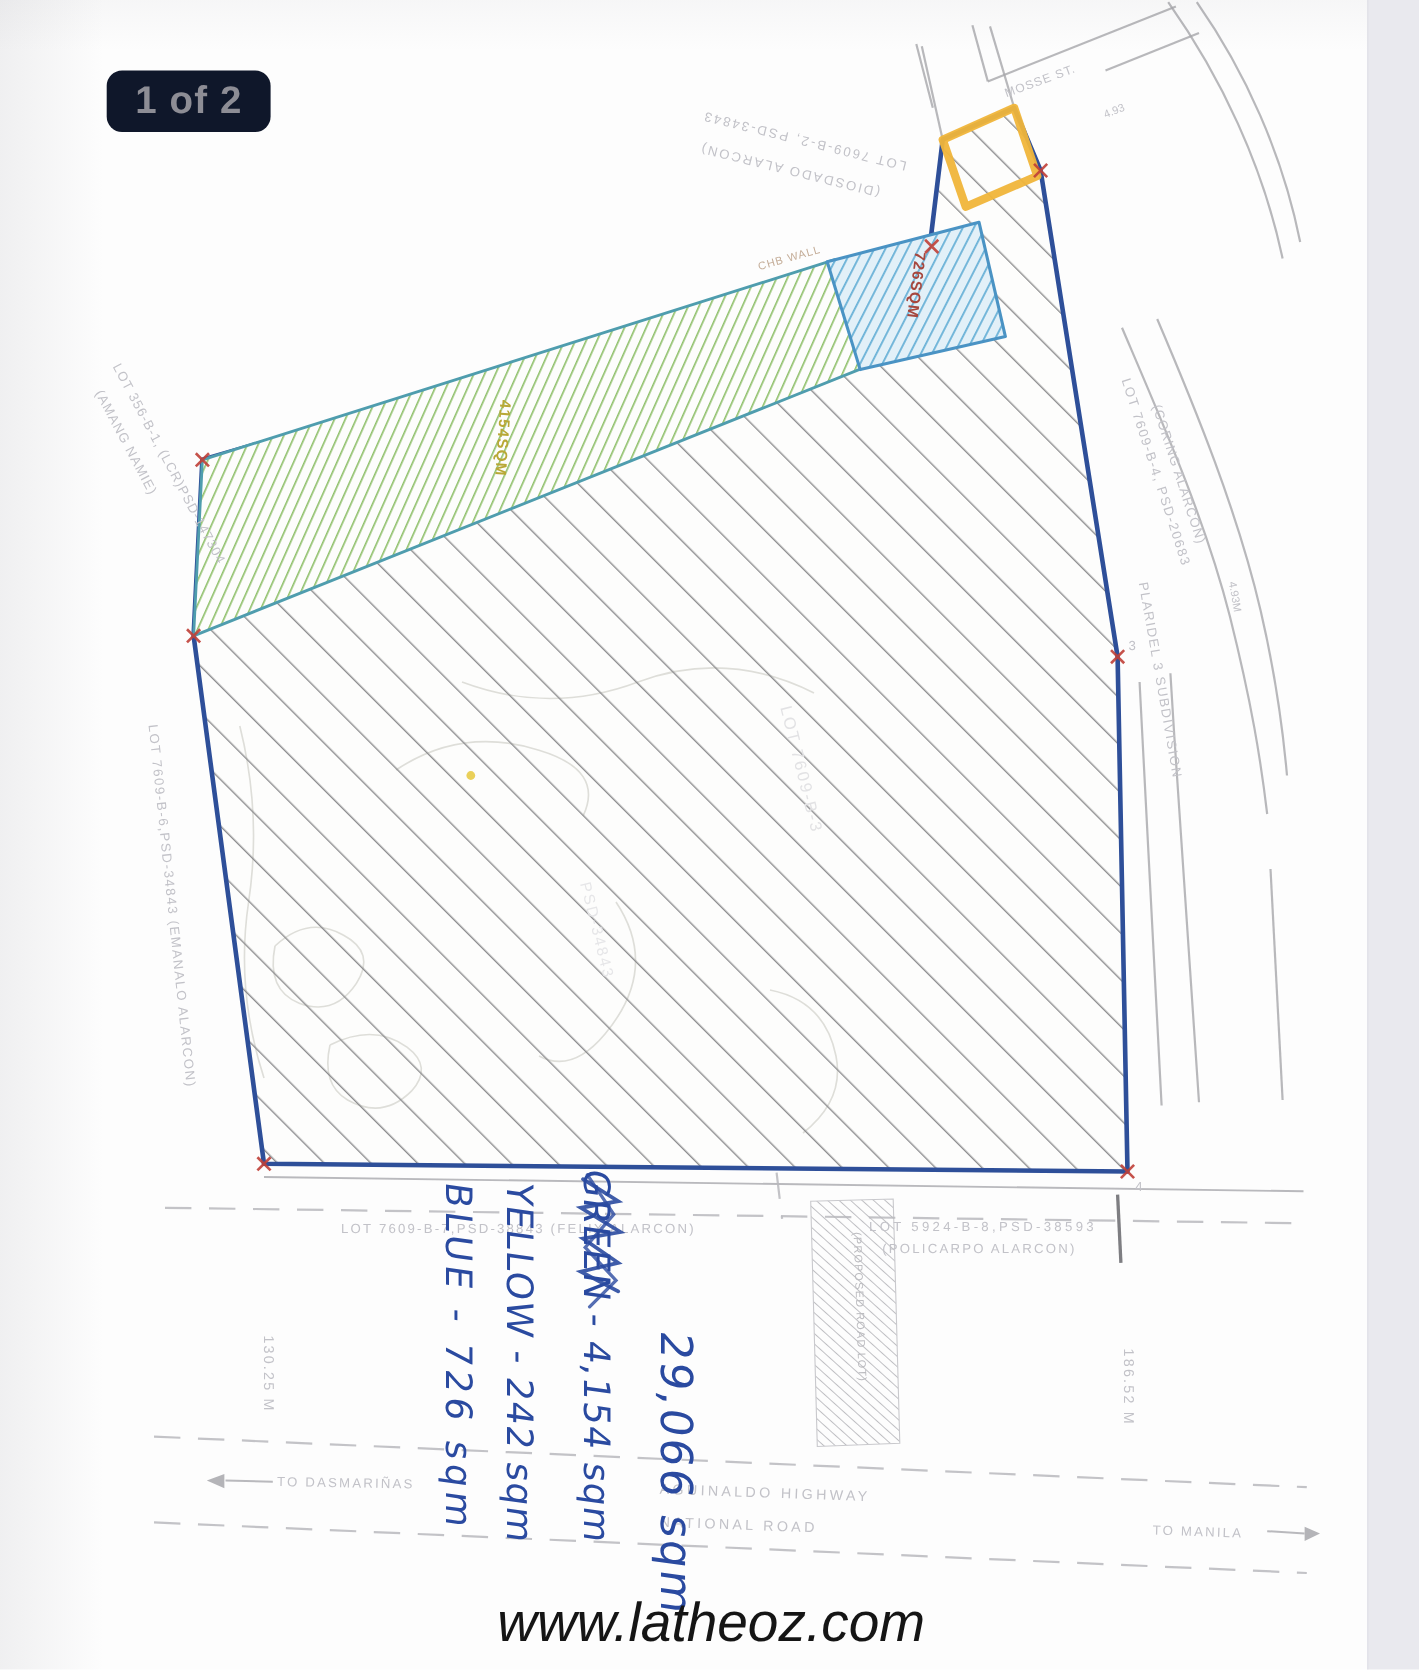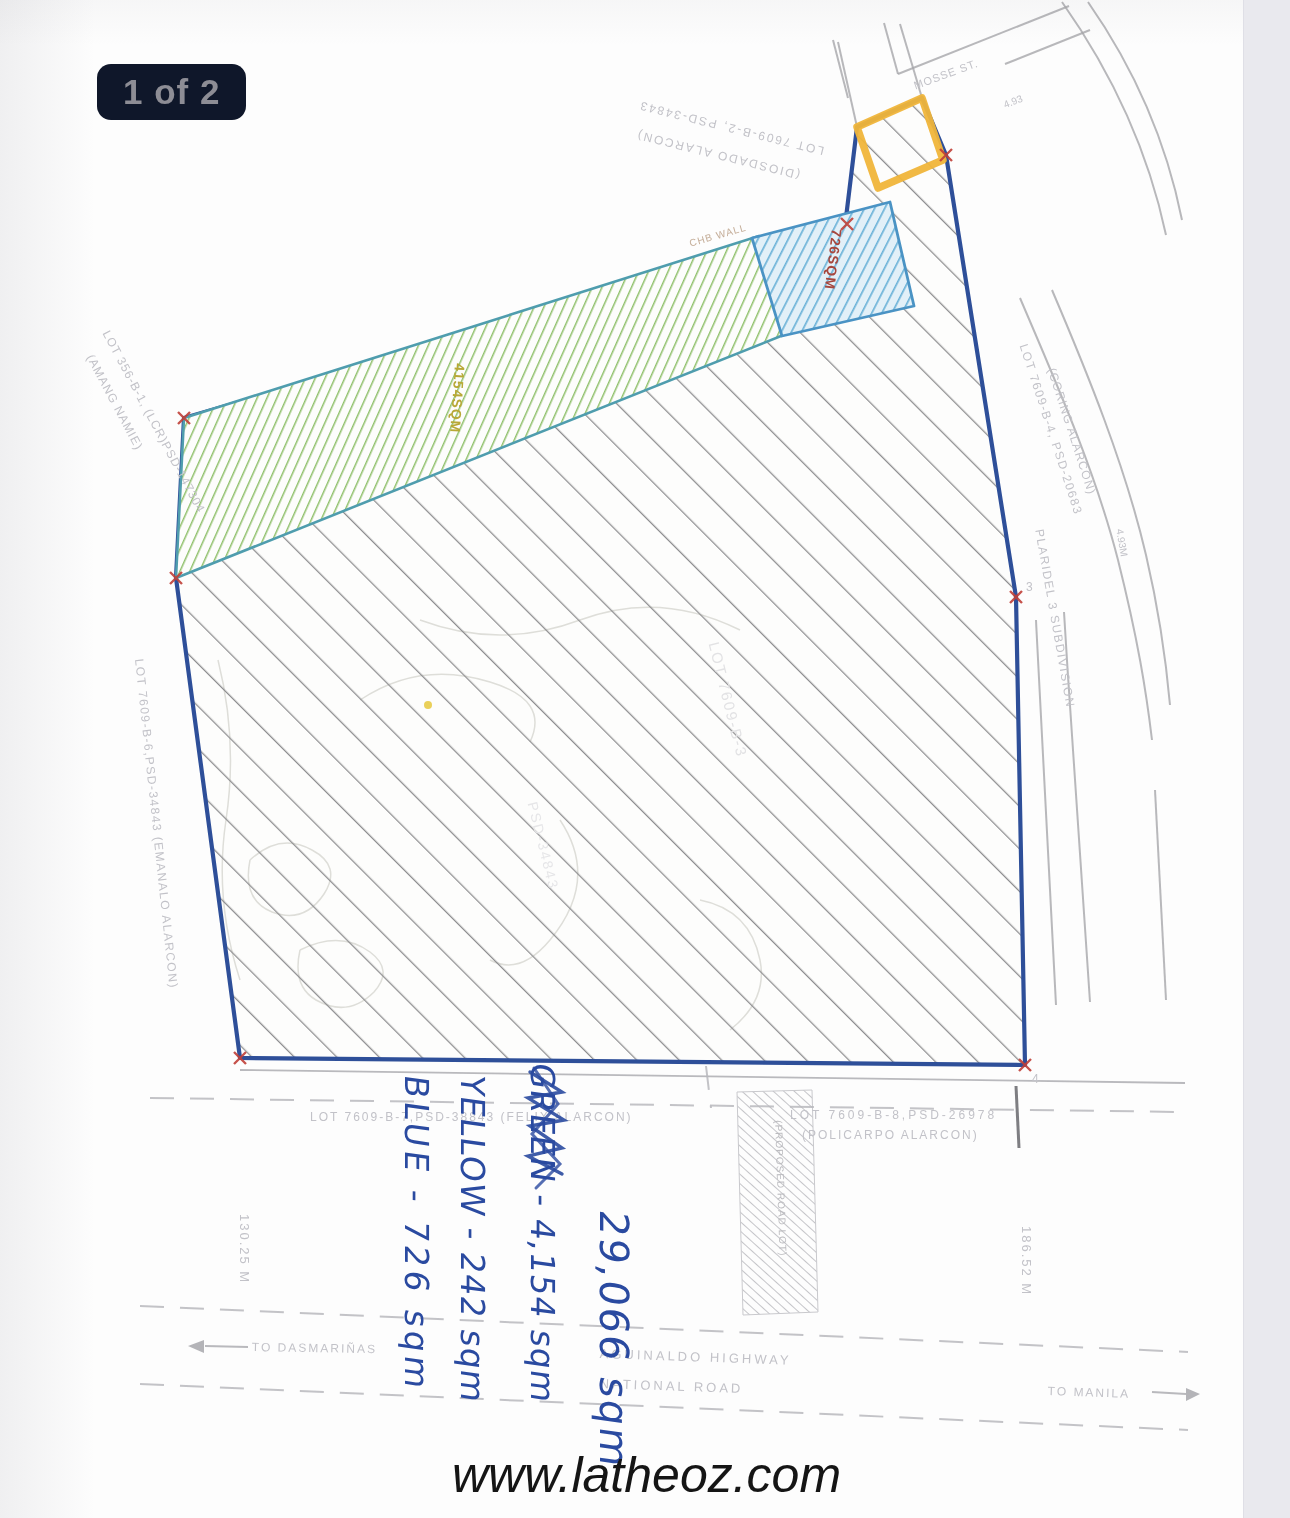--- a/index.html
+++ b/index.html
@@ -142,21 +142,21 @@
       <span class="plan-label" style="left: 1030px; top: 342px; font-size: 12px; transform: rotate(72deg); letter-spacing: 1.5px;">LOT 7609-B-4, PSD-20683</span>
       <span class="plan-label" style="left: 1058px; top: 366px; font-size: 12px; transform: rotate(72deg); letter-spacing: 1px;">(CORING ALARCON)</span>
       <span class="plan-label" style="left: 1046px; top: 528px; font-size: 12px; transform: rotate(80deg); letter-spacing: 1.5px;">PLARIDEL 3 SUBDIVISION</span>
       <span class="plan-label" style="left: 722px; top: 640px; font-size: 15px; transform: rotate(76deg); color: rgb(226, 226, 228); letter-spacing: 2px;">LOT 7609-B-3</span>
       <span class="plan-label" style="left: 540px; top: 800px; font-size: 14px; transform: rotate(76deg); color: rgb(230, 230, 232); letter-spacing: 2px;">PSD-34843</span>
       <span class="plan-label" style="left: 688px; top: 238px; font-size: 10px; transform: rotate(-16deg); color: rgb(196, 173, 152); letter-spacing: 1px;">CHB WALL</span>
       <span class="plan-label" style="left: 912px; top: 80px; font-size: 11px; transform: rotate(-20deg); letter-spacing: 1px;">MOSSE ST.</span>
       <span class="plan-label" style="left: 1002px; top: 100px; font-size: 10px; transform: rotate(-22deg);">4.93</span>
       <span class="plan-label" style="left: 1125px; top: 528px; font-size: 10px; transform: rotate(80deg);">4.93M</span>
       <span class="plan-label" style="left: 310px; top: 1110px; font-size: 12px; letter-spacing: 2px;">LOT 7609-B-7,PSD-38843 (FELIX ALARCON)</span>
-      <span class="plan-label" style="left: 790px; top: 1108px; font-size: 12px; letter-spacing: 3px;">LOT 7609-B-8,PSD-26978</span>
+      <span class="plan-label" style="left: 790px; top: 1108px; font-size: 12px; letter-spacing: 3px;">LOT 5924-B-8,PSD-38593</span>
       <span class="plan-label" style="left: 802px; top: 1128px; font-size: 12px; letter-spacing: 2px;">(POLICARPO ALARCON)</span>
       <span class="plan-label" style="left: 784px; top: 1120px; font-size: 10px; transform: rotate(88deg); color: rgb(187, 187, 191); letter-spacing: 1px;">(PROPOSED ROAD LOT)</span>
       <span class="plan-label" style="left: 252px; top: 1214px; font-size: 13px; transform: rotate(90deg); letter-spacing: 2px;">130.25 M</span>
       <span class="plan-label" style="left: 1034px; top: 1226px; font-size: 13px; transform: rotate(90deg); letter-spacing: 2px;">186.52 M</span>
       <span class="plan-label" style="left: 252px; top: 1340px; font-size: 12px; transform: rotate(1deg); letter-spacing: 2px;">TO DASMARIÑAS</span>
       <span class="plan-label" style="left: 1048px; top: 1384px; font-size: 12px; transform: rotate(2deg); letter-spacing: 2px;">TO MANILA</span>
       <span class="plan-label" style="left: 600px; top: 1346px; font-size: 13px; transform: rotate(2deg); letter-spacing: 3px;">AGUINALDO HIGHWAY</span>
       <span class="plan-label" style="left: 600px; top: 1376px; font-size: 13px; transform: rotate(2deg); letter-spacing: 3px;">NATIONAL ROAD</span>
       <span class="plan-label" style="left: 1026px; top: 580px; font-size: 12px;">3</span>
       <span class="plan-label" style="left: 1032px; top: 1072px; font-size: 12px;">4</span>

